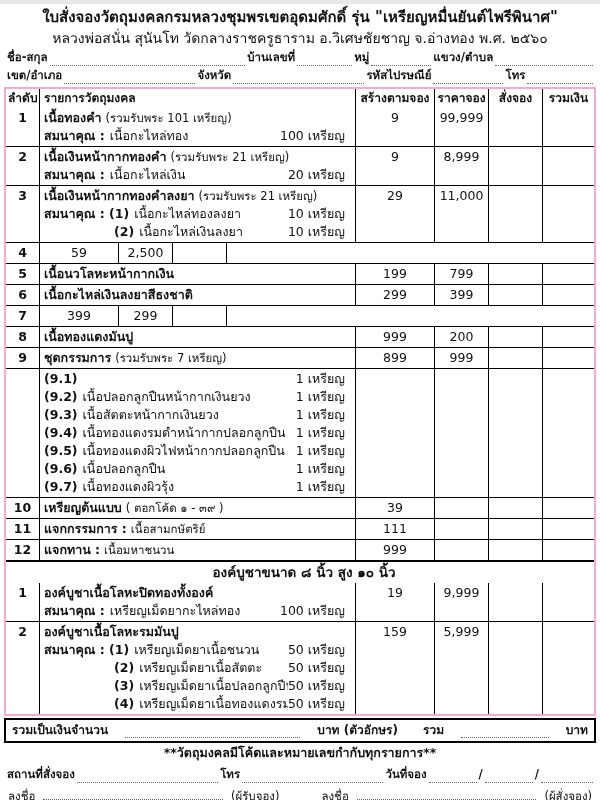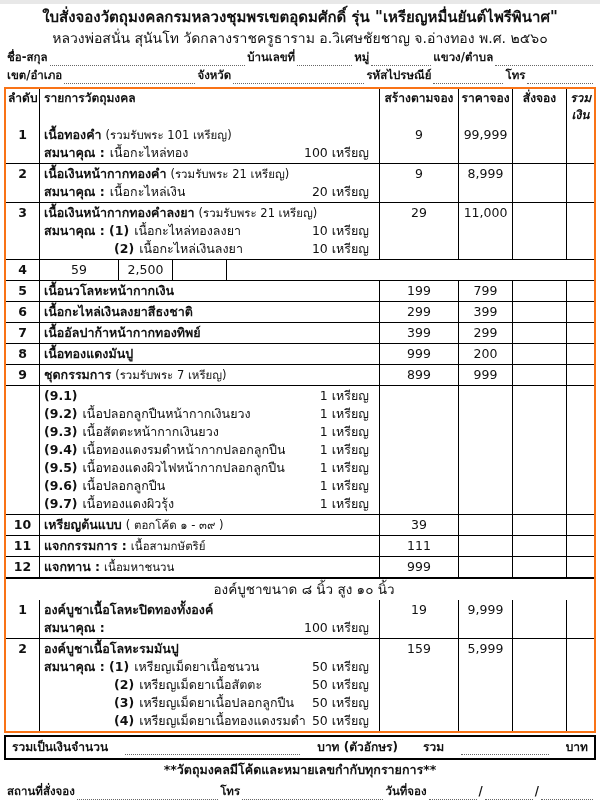--- a/index.html
+++ b/index.html
@@ -11,42 +11,42 @@
   }
   .title { text-align:center; font-weight:bold; font-size:15px; line-height:21px; white-space:nowrap; }
   .subtitle { text-align:center; font-size:14px; line-height:20px; white-space:nowrap; }
 
   .formline { display:flex; align-items:flex-end; font-weight:bold; font-size:11.5px; line-height:18px; padding:0 3px; gap:2px; }
   .formline .lbl { white-space:nowrap; }
   .dots { border-bottom:1.5px dotted #666; height:13px; }
   .grow1 { flex-grow:1; } .grow2 { flex-grow:2; }
   .w55 { width:55px; } .w60 { width:60px; } .w70 { width:70px; } .w48 { width:48px; } .w52 { width:52px; }
 
-  .otable { border:2px solid #f97316; margin-top:3px; }
+  .otable { border:2px solid #f9a8d4; margin-top:3px; }
   .trow { display:flex; align-items:stretch; }
   .trow + .trow { border-top:1px solid #000; }
   .c { border-left:1px solid #000; padding:1px 2px; font-size:12.5px; line-height:18px; }
   .c:first-child { border-left:none; }
   .c.no   { width:33px; text-align:center; font-weight:bold; flex-shrink:0; }
   .c.item { flex:1; padding-left:4px; padding-right:4px; min-width:0; }
   .c.built{ width:79px; text-align:center; flex-shrink:0; }
   .c.price{ width:54px; text-align:center; flex-shrink:0; }
   .c.order{ width:54px; flex-shrink:0; }
-  .c.total{ width:28px; flex-shrink:0;font-style:italic; }
+  .c.total{ width:52px; flex-shrink:0; }
   .hrow .c { font-weight:bold; text-align:center; font-size:12px; line-height:17px; }
   .hrow .c.item { text-align:left; }
   .mline .nm { font-weight:bold; }
   .mline .nt { font-size:11.5px; margin-left:4px; }
   .sline { display:flex; }
   .sline .pfx { font-weight:bold; white-space:nowrap; }
   .sline .slb { margin-left:5px; white-space:nowrap; overflow:hidden; }
   .sline .qty { margin-left:auto; padding-right:6px; white-space:nowrap; }
   .sline.ind { padding-left:70px; }
   .secrow { border-top:2px solid #000 !important; }
-  .secrow .c { width:100%; text-align:center; font-weight:normal; font-size:13.5px; line-height:19px; border-left:none;padding-left:10px; }
+  .secrow .c { width:100%; text-align:center; font-weight:bold; font-size:13.5px; line-height:19px; border-left:none;padding-left:10px; }
 
   .totalsbox { border:2px solid #000; margin-top:2px; display:flex; align-items:flex-end; font-weight:bold; font-size:12px; line-height:16px; padding:2px 6px 3px 6px; gap:17px; }
   .note { text-align:center; font-weight:bold; font-size:12.5px; line-height:17px; margin-top:1px; }
   .sigline { display:flex; align-items:flex-start; font-weight:normal; font-size:11.5px; line-height:18px; padding:0 4px; gap:8px; margin-top:4px; }
   .sigline .sp { width:26px; }
 </style>
 </head>
 <body>
 
 <div class="page">
@@ -150,23 +150,20 @@
           <div class="c no">6</div>
           <div class="c item">
             <div class="mline"><span class="nm">เนื้อกะไหล่เงินลงยาสีธงชาติ</span></div>
           </div>
           <div class="c built">299</div>
           <div class="c price">399</div>
           <div class="c order"></div>
           <div class="c total"></div>
         </div><div class="trow">
           <div class="c no">7</div>
-          <div class="c item">
-            <div class="mline"><span class="nm">เนื้ออัลปาก้าหน้ากากทองทิพย์</span></div>
-          </div>
           <div class="c built">399</div>
           <div class="c price">299</div>
           <div class="c order"></div>
           <div class="c total"></div>
         </div><div class="trow">
           <div class="c no">8</div>
           <div class="c item">
             <div class="mline"><span class="nm">เนื้อทองแดงมันปู</span></div>
           </div>
           <div class="c built">999</div>
@@ -254,20 +251,21 @@
         </div></div>
     <div class="trow secrow">
       <div class="c">องค์บูชาขนาด ๘ นิ้ว สูง ๑๐ นิ้ว</div>
     </div>
     <div id="bucha-rows" style="display:contents"><div class="trow">
           <div class="c no">1</div>
           <div class="c item">
             <div class="mline"><span class="nm">องค์บูชาเนื้อโลหะปิดทองทั้งองค์</span></div>
             <div class="sline">
               <span class="pfx">สมนาคุณ :</span>
+              <span class="slb">เหรียญเม็ดยากะไหล่ทอง</span>
               <span class="qty">100 เหรียญ</span>
             </div>
           </div>
           <div class="c built">19</div>
           <div class="c price">9,999</div>
           <div class="c order"></div>
           <div class="c total"></div>
         </div><div class="trow">
           <div class="c no">2</div>
           <div class="c item">

